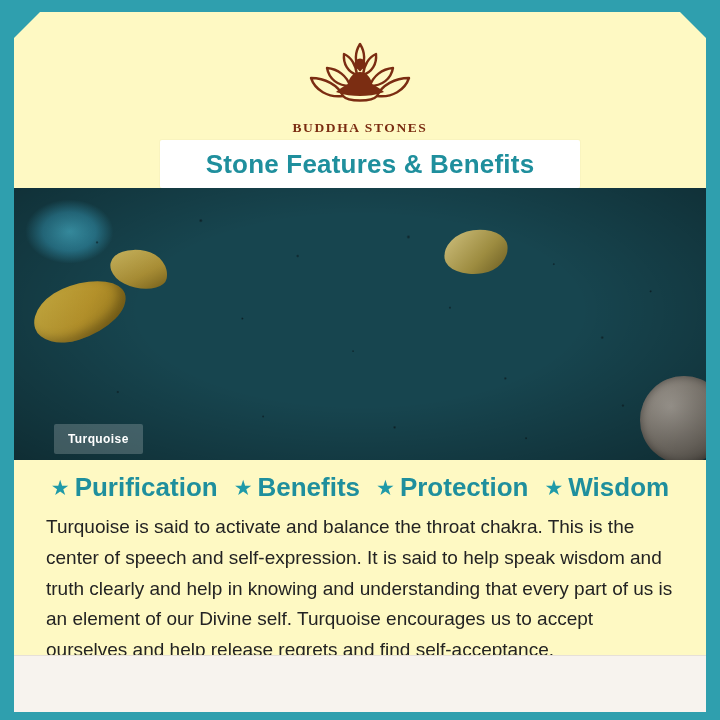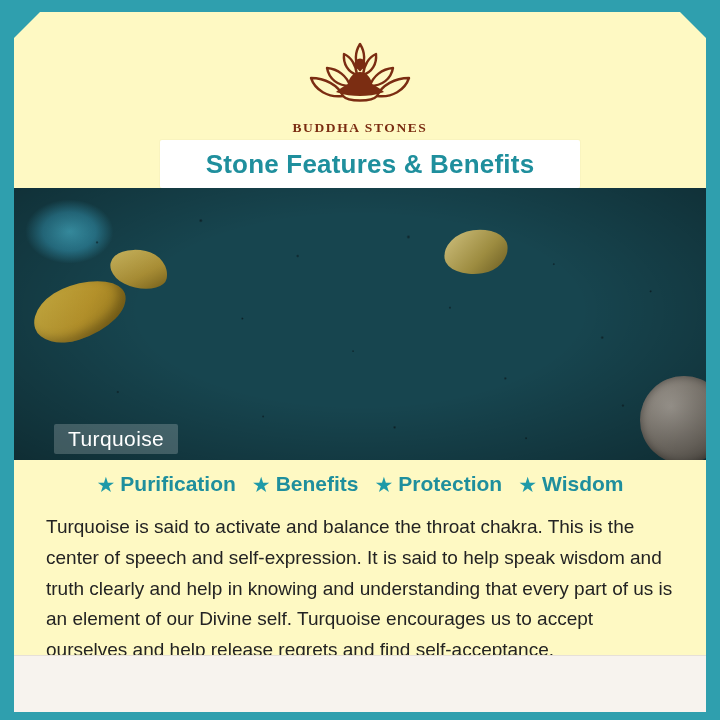--- a/index.html
+++ b/index.html
@@ -217,22 +217,22 @@
     bottom: 6px;
     height: 30px;
     padding: 0 14px;
     display: flex;
     align-items: center;
     background: rgba(255,255,255,0.20);
     border-radius: 2px;
   }
   .stone-label-text {
     color: #ffffff;
-    font-size: 21px;
-    font-weight: normal;
+    font-size: 12px;
+    font-weight: bold;
     letter-spacing: 0.4px;
   }
 
   
   .benefits {
     position: absolute;
     top: 460px;
     left: 0;
     width: 692px;
     display: flex;
@@ -245,21 +245,21 @@
     align-items: center;
     gap: 5px;
   }
   .benefit .star {
     color: #1f9aa8;
     font-size: 21px;
     line-height: 1;
   }
   .benefit .benefit-label {
     color: #1f8f9d;
-    font-size: 21px;
+    font-size: 26px;
     font-weight: bold;
   }
 
   
   .description {
     position: absolute;
     top: 500px;
     left: 32px;
     width: 630px;
     font-size: 19px;

